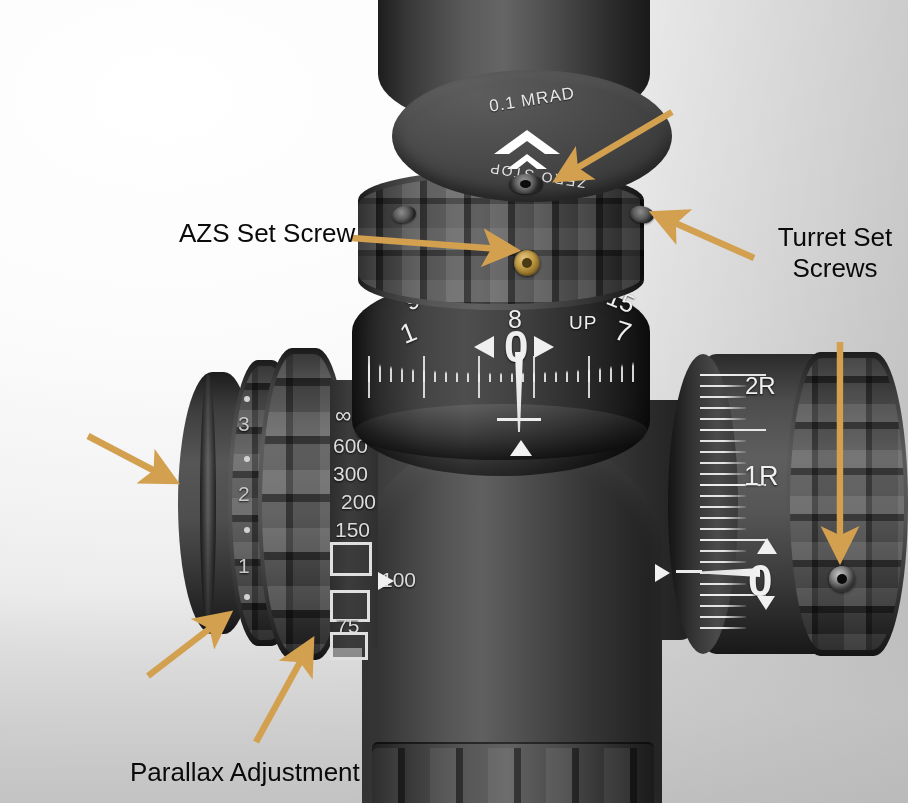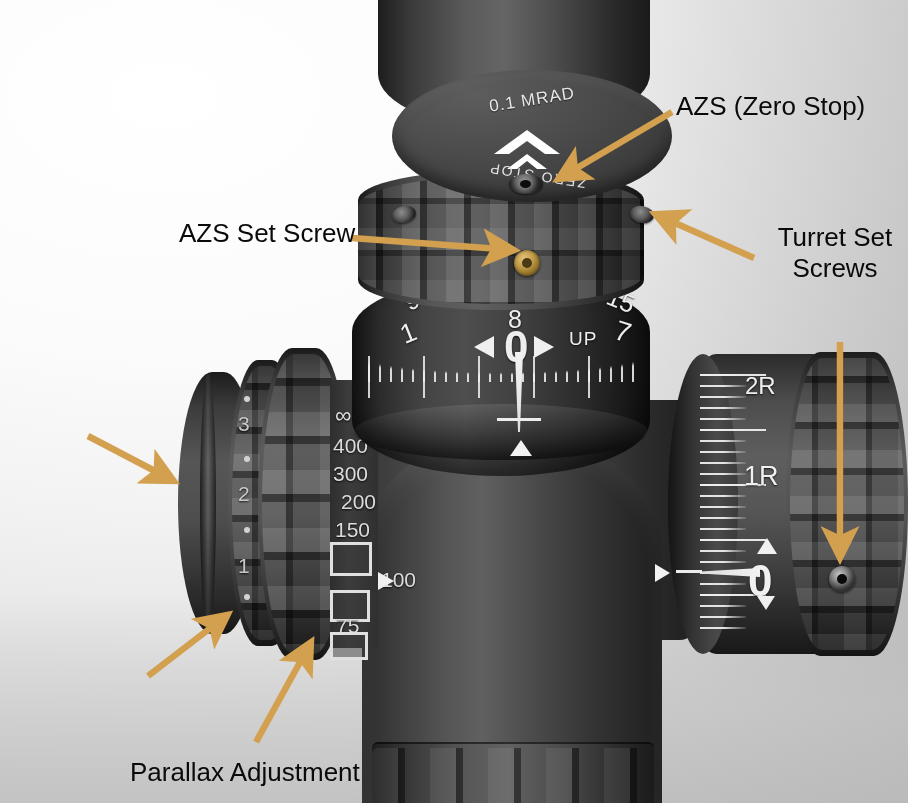--- a/index.html
+++ b/index.html
@@ -142,21 +142,21 @@
   }
   #turret-screw-left{left:392px;top:206px;transform:rotate(-12deg);}
   #turret-screw-right{left:630px;top:206px;transform:rotate(10deg);}
 
   
   .elev-num{position:absolute;color:#eeeeee;text-shadow:0 1px 2px rgba(0,0,0,.8);}
   #elev-9{left:405px;top:286px;font-size:25px;transform:rotate(-26deg);}
   #elev-1{left:401px;top:318px;font-size:27px;transform:rotate(-22deg);}
   #elev-8{left:508px;top:305px;font-size:25px;}
   #elev-0{left:504px;top:322px;font-size:44px;font-weight:bold;}
-  #elev-up{left:569px;top:328px;font-size:19px;letter-spacing:1px;}
+  #elev-up{left:569px;top:312px;font-size:19px;letter-spacing:1px;}
   #elev-15{left:607px;top:286px;font-size:25px;transform:rotate(22deg);}
   #elev-7{left:615px;top:316px;font-size:28px;transform:rotate(18deg);}
   .tri-left{position:absolute;left:474px;top:336px;width:0;height:0;
     border-top:11px solid transparent;border-bottom:11px solid transparent;border-right:20px solid #f0f0f0;}
   .tri-right{position:absolute;left:534px;top:336px;width:0;height:0;
     border-top:11px solid transparent;border-bottom:11px solid transparent;border-left:20px solid #f0f0f0;}
   #elev-pointer{
     position:absolute;left:515px;top:352px;width:8px;height:80px;
     background:linear-gradient(180deg,#f2f2f2 0%,#e8e8e8 60%,#dddddd 100%);
     clip-path:polygon(0 0,100% 0,62% 100%,38% 100%);
@@ -356,21 +356,21 @@
   <span class="illum-num" id="illum-1">1</span>
   <span class="illum-dot" id="illum-dot-a"></span>
   <span class="illum-dot" id="illum-dot-b"></span>
   <span class="illum-dot" id="illum-dot-c"></span>
   <span class="illum-dot" id="illum-dot-d"></span>
 
   <div class="metal" id="parallax-ring"></div>
   <div id="parallax-knurl"></div>
   <div class="metal" id="parallax-scale"></div>
   <span class="par-num" id="par-inf">∞</span>
-  <span class="par-num" id="par-500">400</span>
+  <span class="par-num" id="par-500">600</span>
   <span class="par-num" id="par-300">300</span>
   <span class="par-num" id="par-200">200</span>
   <span class="par-num" id="par-150">150</span>
   <span class="par-box" id="par-box-1"></span>
   <span class="par-num" id="par-100">100</span>
   <span class="par-box" id="par-box-2"></span>
   <span class="par-num" id="par-75">75</span>
   <span class="par-box" id="par-box-3"></span>
   <span id="par-index-tri"></span>
 
@@ -435,19 +435,18 @@
       <line x1="672" y1="112" x2="560" y2="178"></line>
       <line x1="754" y1="258" x2="657" y2="215"></line>
       <line x1="352" y1="238" x2="512" y2="250"></line>
       <line x1="88" y1="436" x2="172" y2="480"></line>
       <line x1="148" y1="676" x2="226" y2="616"></line>
       <line x1="256" y1="742" x2="310" y2="644"></line>
       <line x1="840" y1="342" x2="840" y2="556"></line>
     </g>
   </svg>
 
-  <div class="callout" id="label-azs-zero-stop">AZS (Zero Stop)</div>
   <div class="callout" id="label-turret-set-screws">Turret Set
 Screws</div>
   <div class="callout" id="label-azs-set-screw">AZS Set Screw</div>
   <div class="callout" id="label-parallax-adjustment">Parallax Adjustment</div>
 
 </div>
 
 </body></html>

